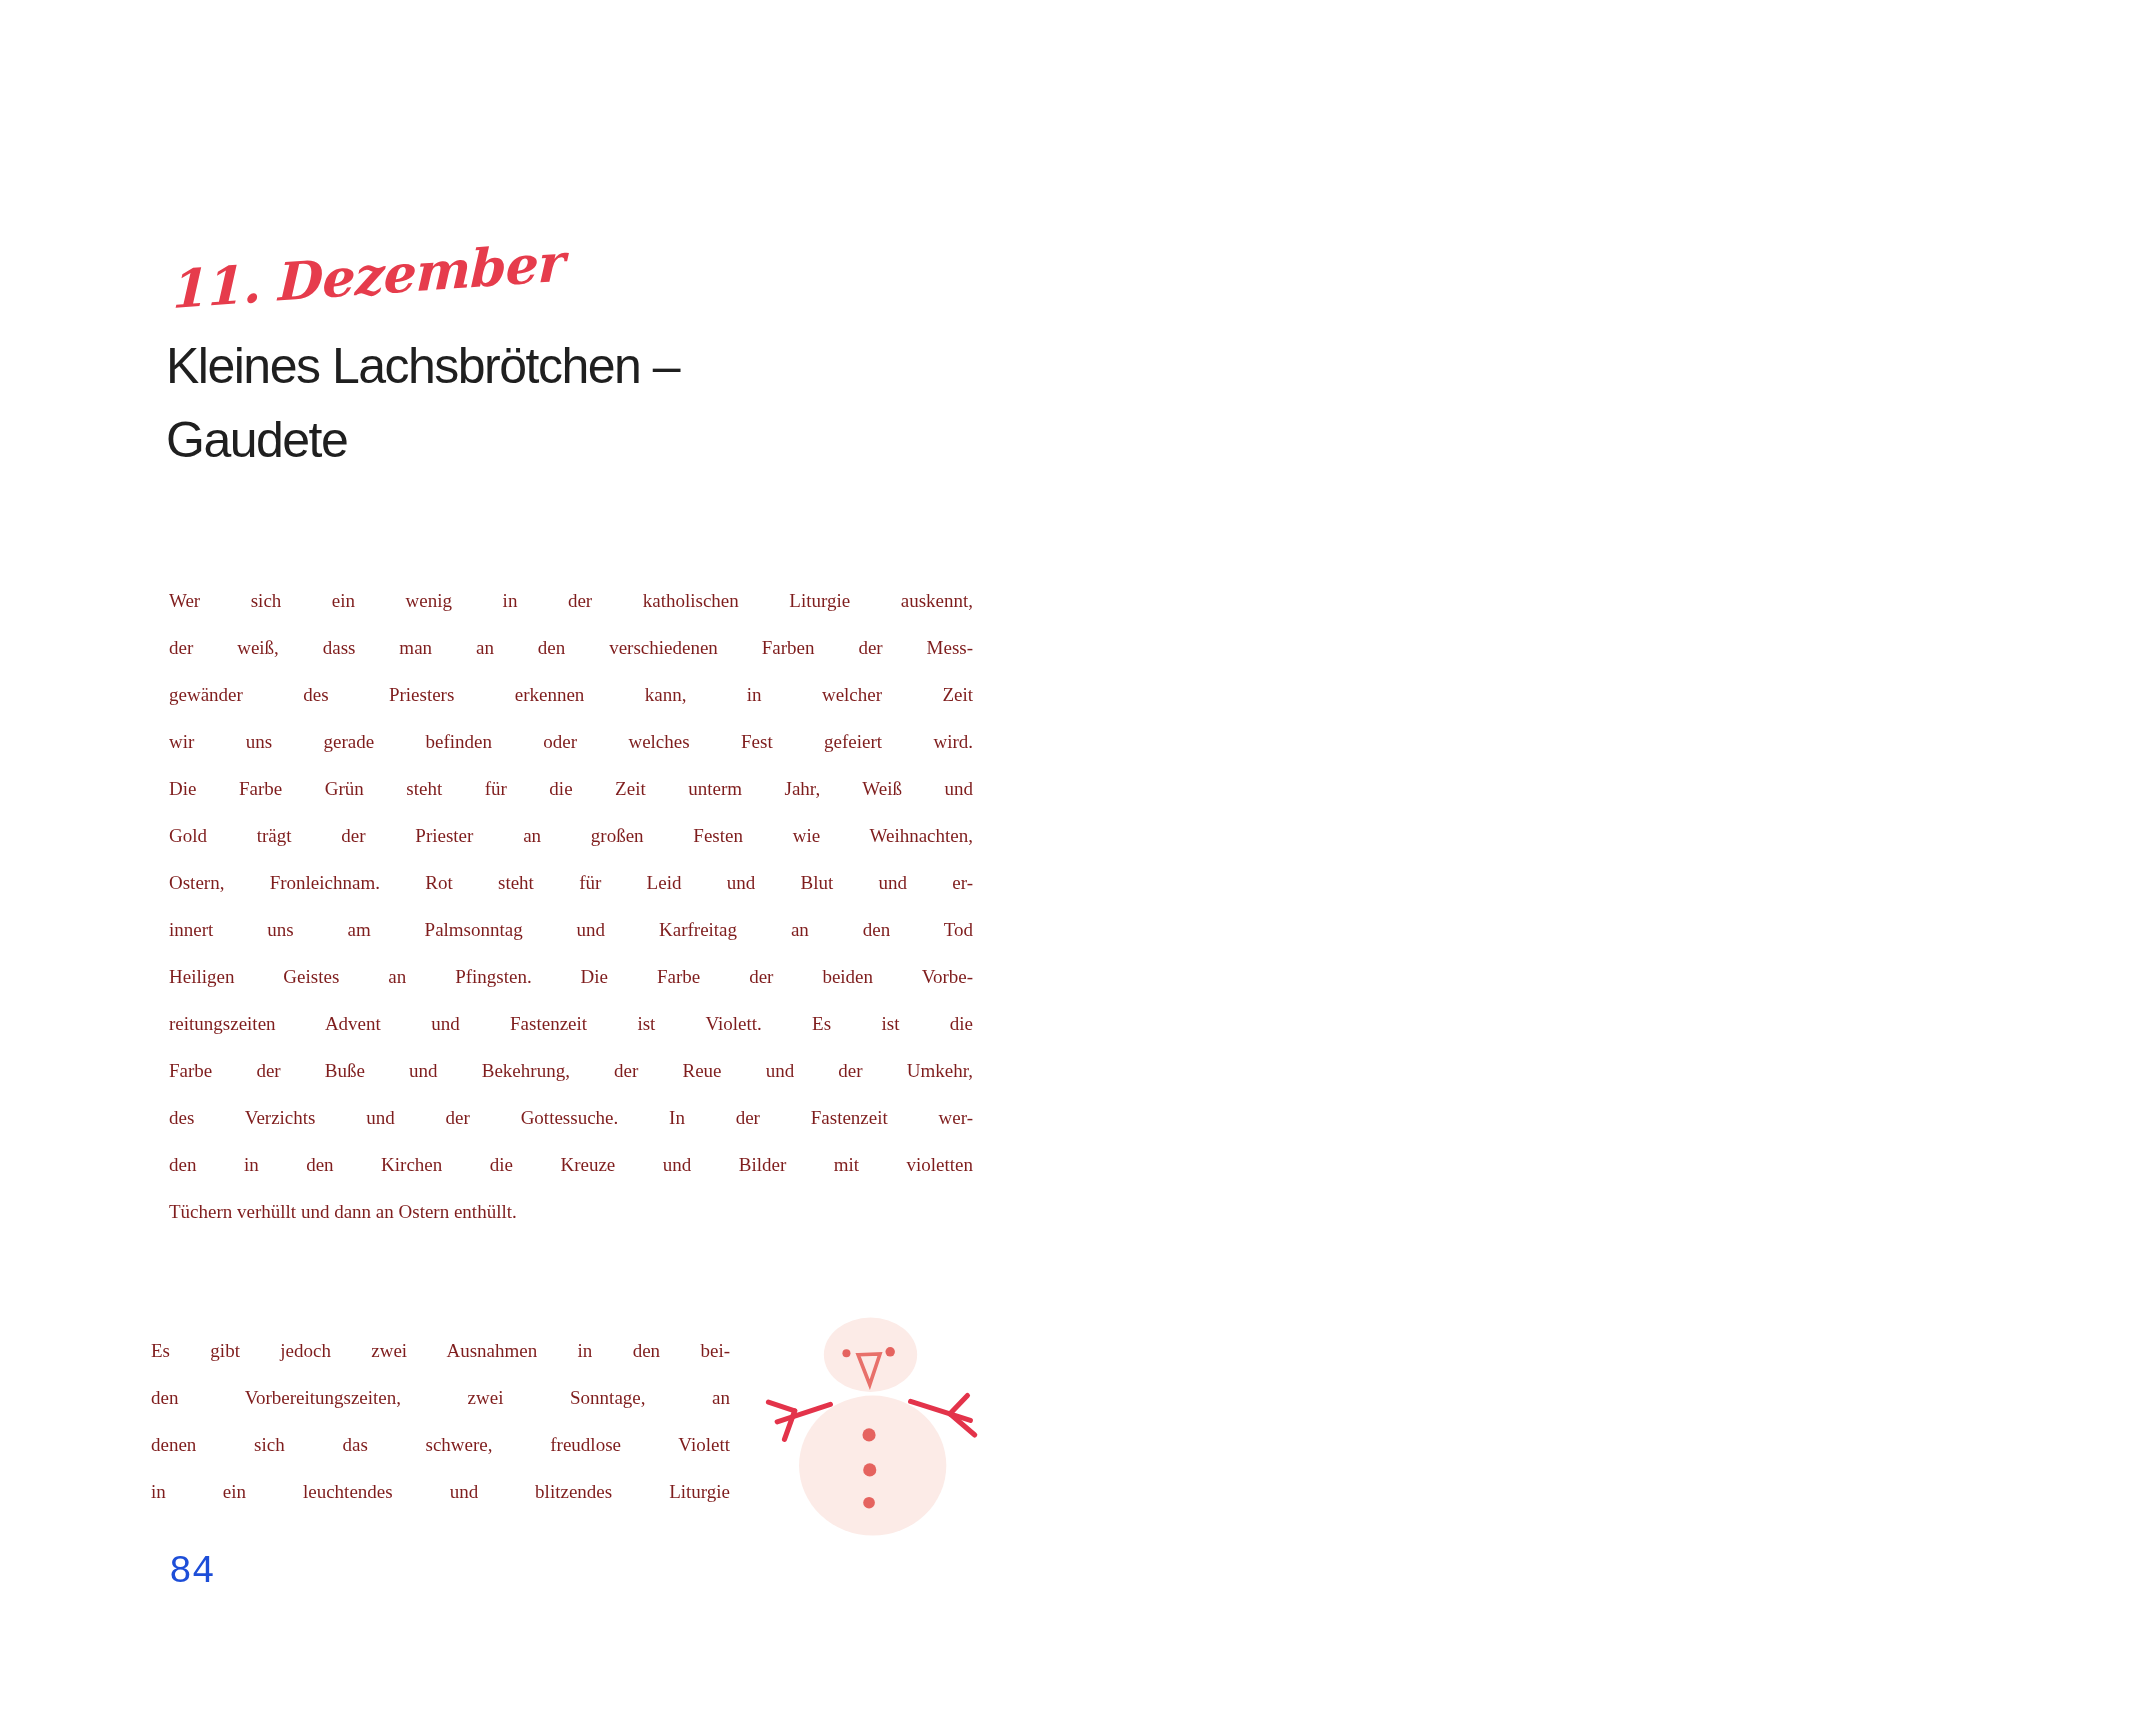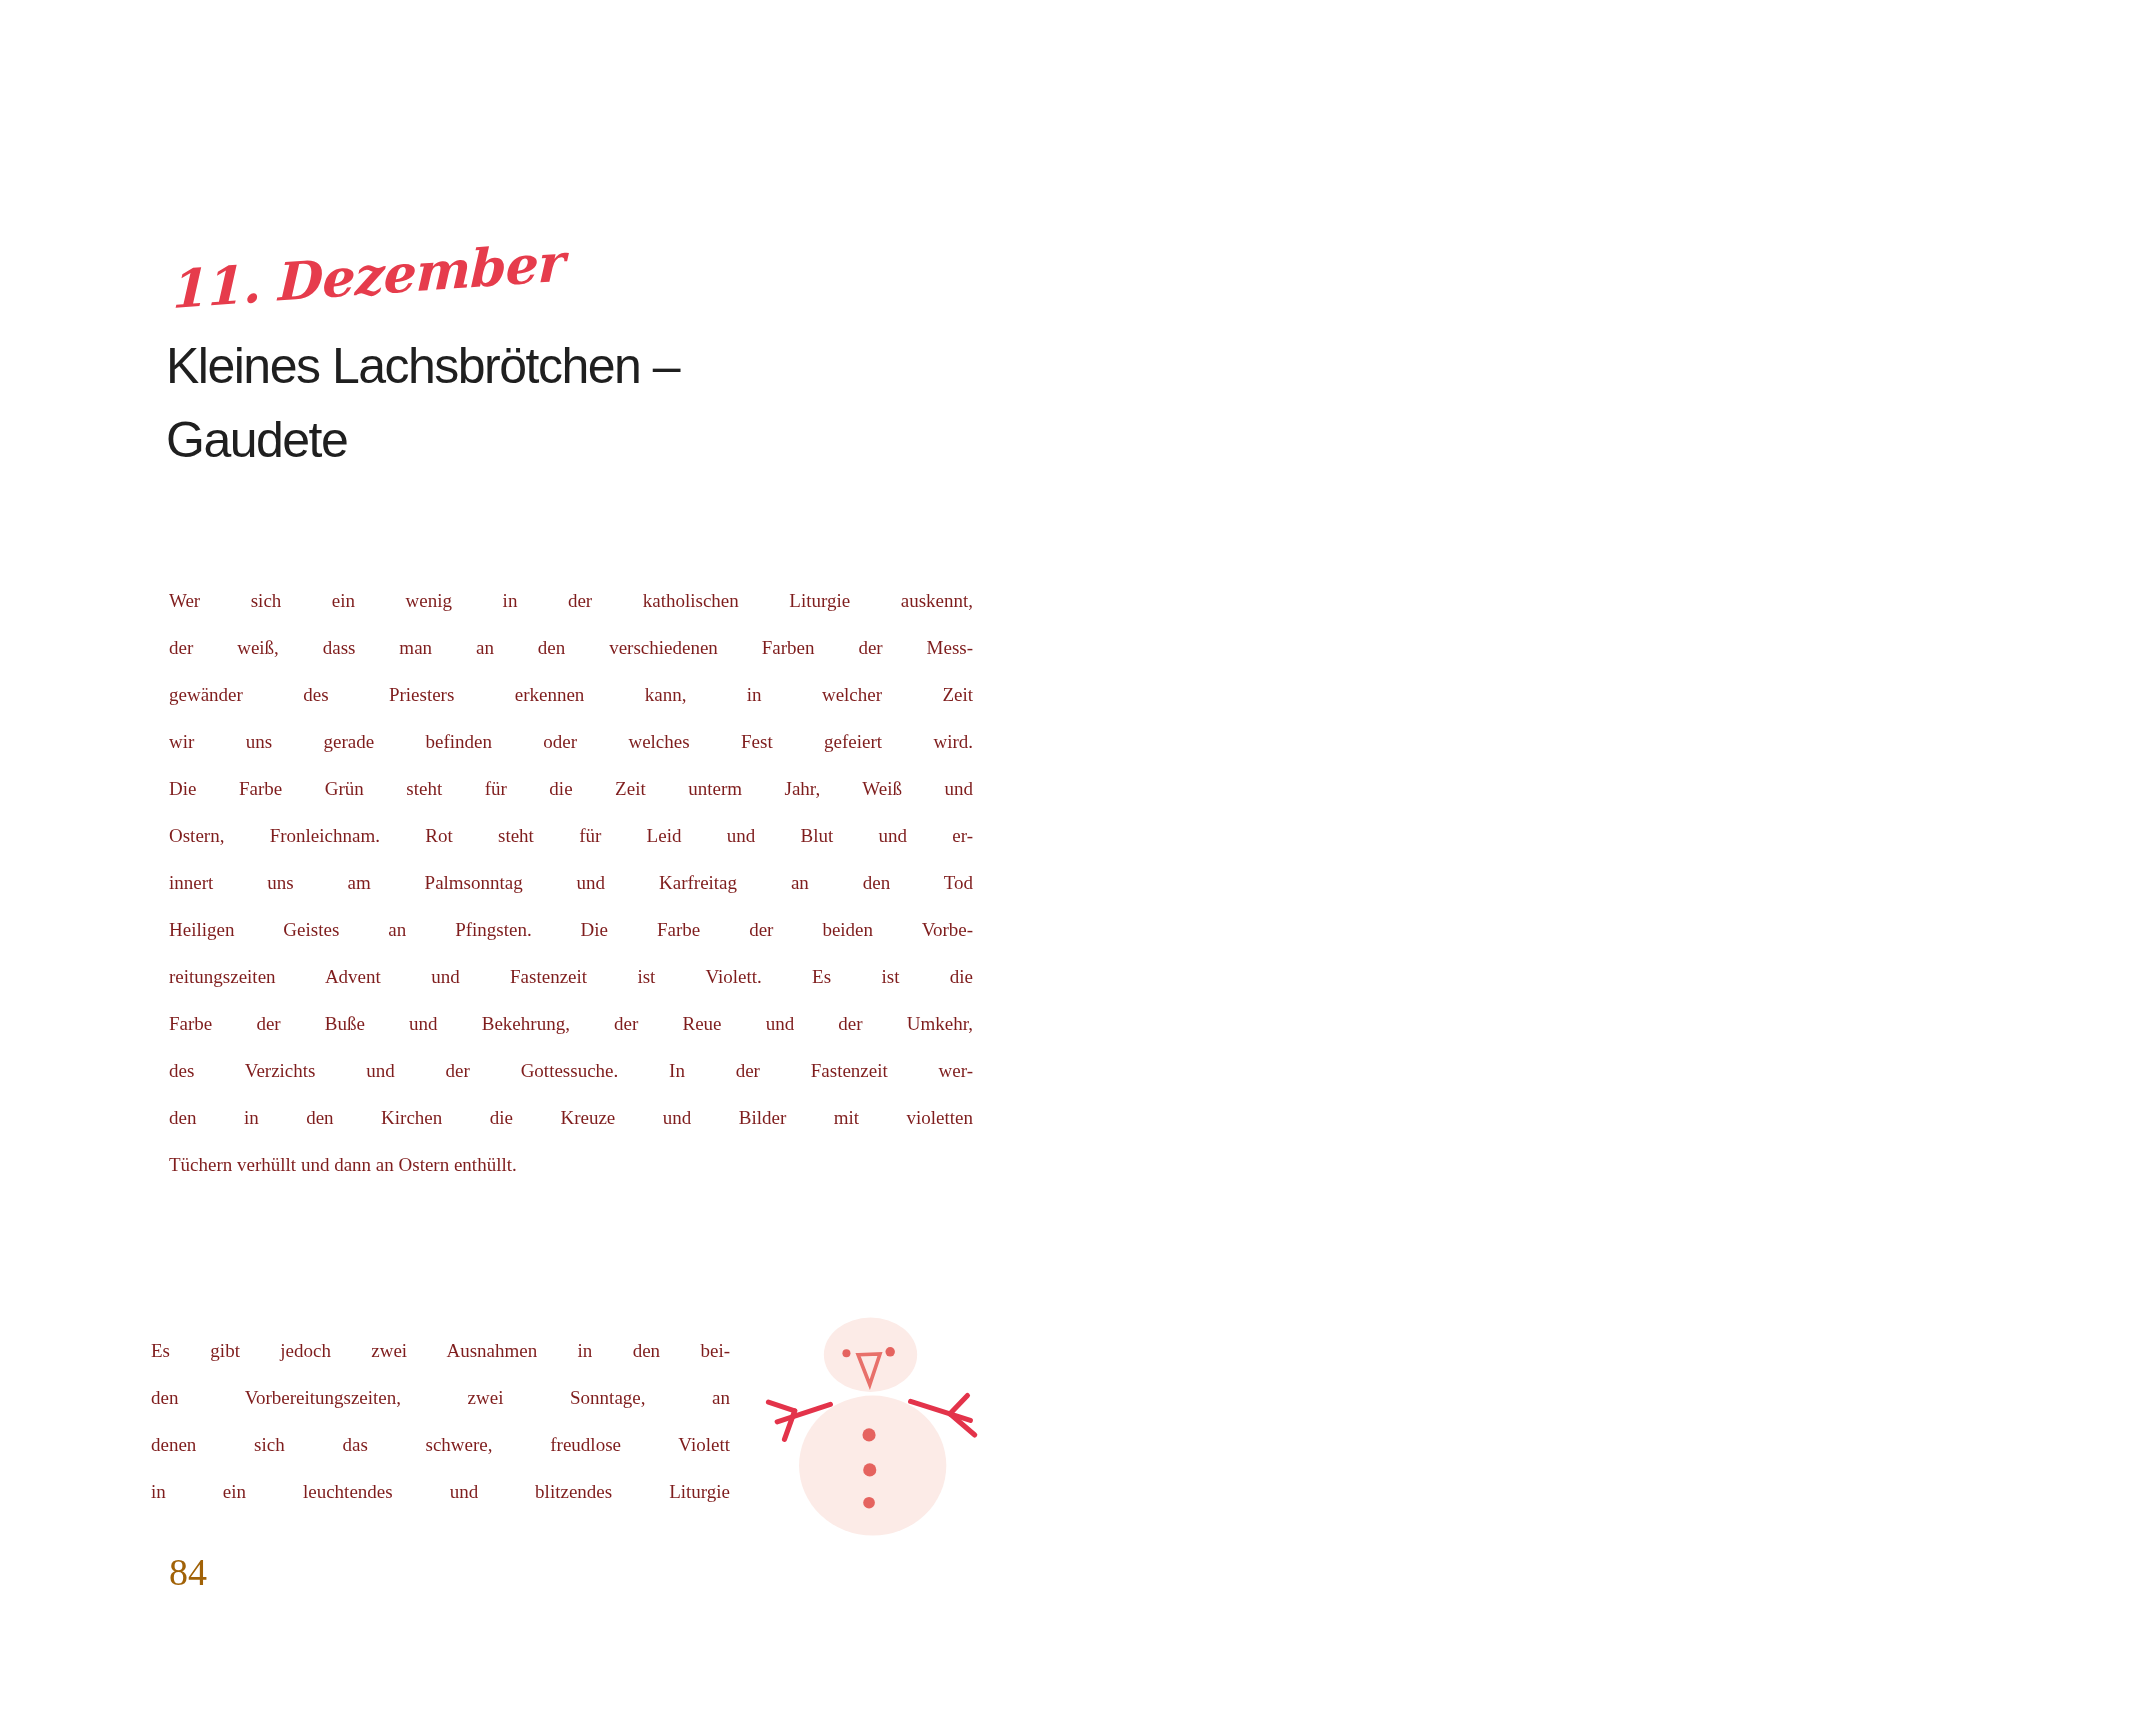--- a/index.html
+++ b/index.html
@@ -42,21 +42,22 @@
   }
   .para .line { text-align: justify; text-align-last: justify; white-space: normal; }
   .para .line.line-last-left { text-align-last: left; }
 
   .para1-left { left: 169px; top: 577px;  width: 804px; }
   .para2-left { left: 151px; top: 1327px; width: 579px;  }
 
   .pagenum {
     position: absolute;
     font-size: 38px; line-height: 1;
-    color: #a16207;
+    color: #1d4ed8;
+    font-family: Liberation Mono, monospace;
   }
   .pn-left  { left: 169px;  top: 1553px; }
 
   .snowman { position: absolute; left: 761px; top: 1311px; width: 219px; height: 226px; }
 </style>
 </head>
 <body>
 
 <div>
 
@@ -66,20 +67,21 @@
       <span>Kleines Lachsbrötchen –</span>
       <span>Gaudete</span>
     </h1>
 
     <div class="para para1-left">
         <div class="line">Wer sich ein wenig in der katholischen Liturgie auskennt,</div>
         <div class="line">der weiß, dass man an den verschiedenen Farben der Mess-</div>
         <div class="line">gewänder des Priesters erkennen kann, in welcher Zeit</div>
         <div class="line">wir uns gerade befinden oder welches Fest gefeiert wird.</div>
         <div class="line">Die Farbe Grün steht für die Zeit unterm Jahr, Weiß und</div>
+        <div class="line">Gold trägt der Priester an großen Festen wie Weihnachten,</div>
         <div class="line">Ostern, Fronleichnam. Rot steht für Leid und Blut und er-</div>
         <div class="line">innert uns am Palmsonntag und Karfreitag an den Tod</div>
         <div class="line">Heiligen Geistes an Pfingsten. Die Farbe der beiden Vorbe-</div>
         <div class="line">reitungszeiten Advent und Fastenzeit ist Violett. Es ist die</div>
         <div class="line">Farbe der Buße und Bekehrung, der Reue und der Umkehr,</div>
         <div class="line">des Verzichts und der Gottessuche. In der Fastenzeit wer-</div>
         <div class="line">den in den Kirchen die Kreuze und Bilder mit violetten</div>
         <div class="line line-last-left">Tüchern verhüllt und dann an Ostern enthüllt.</div>
       </div>
 

